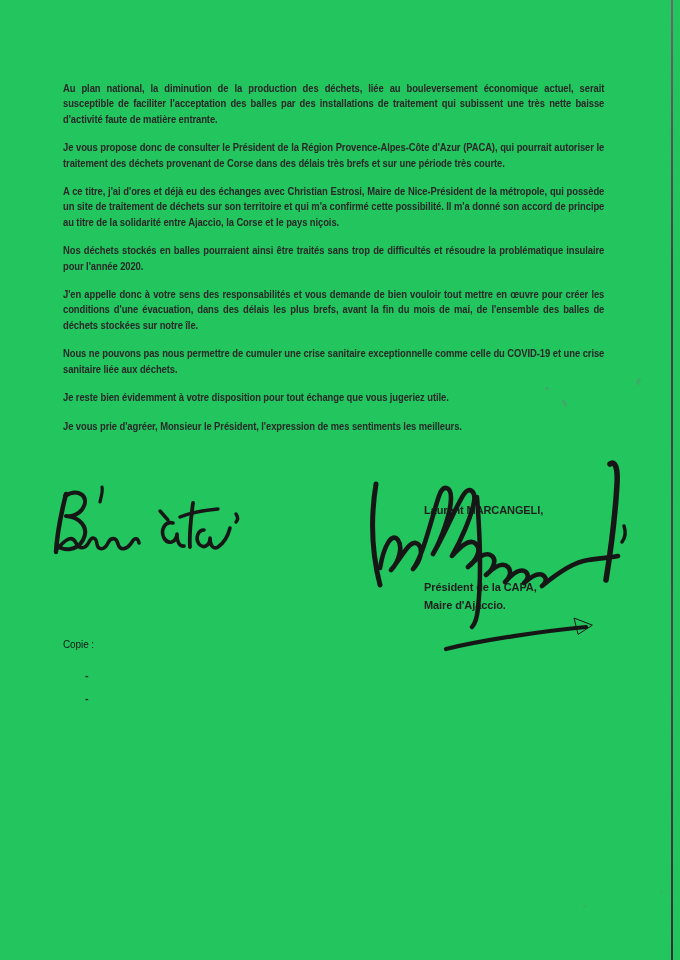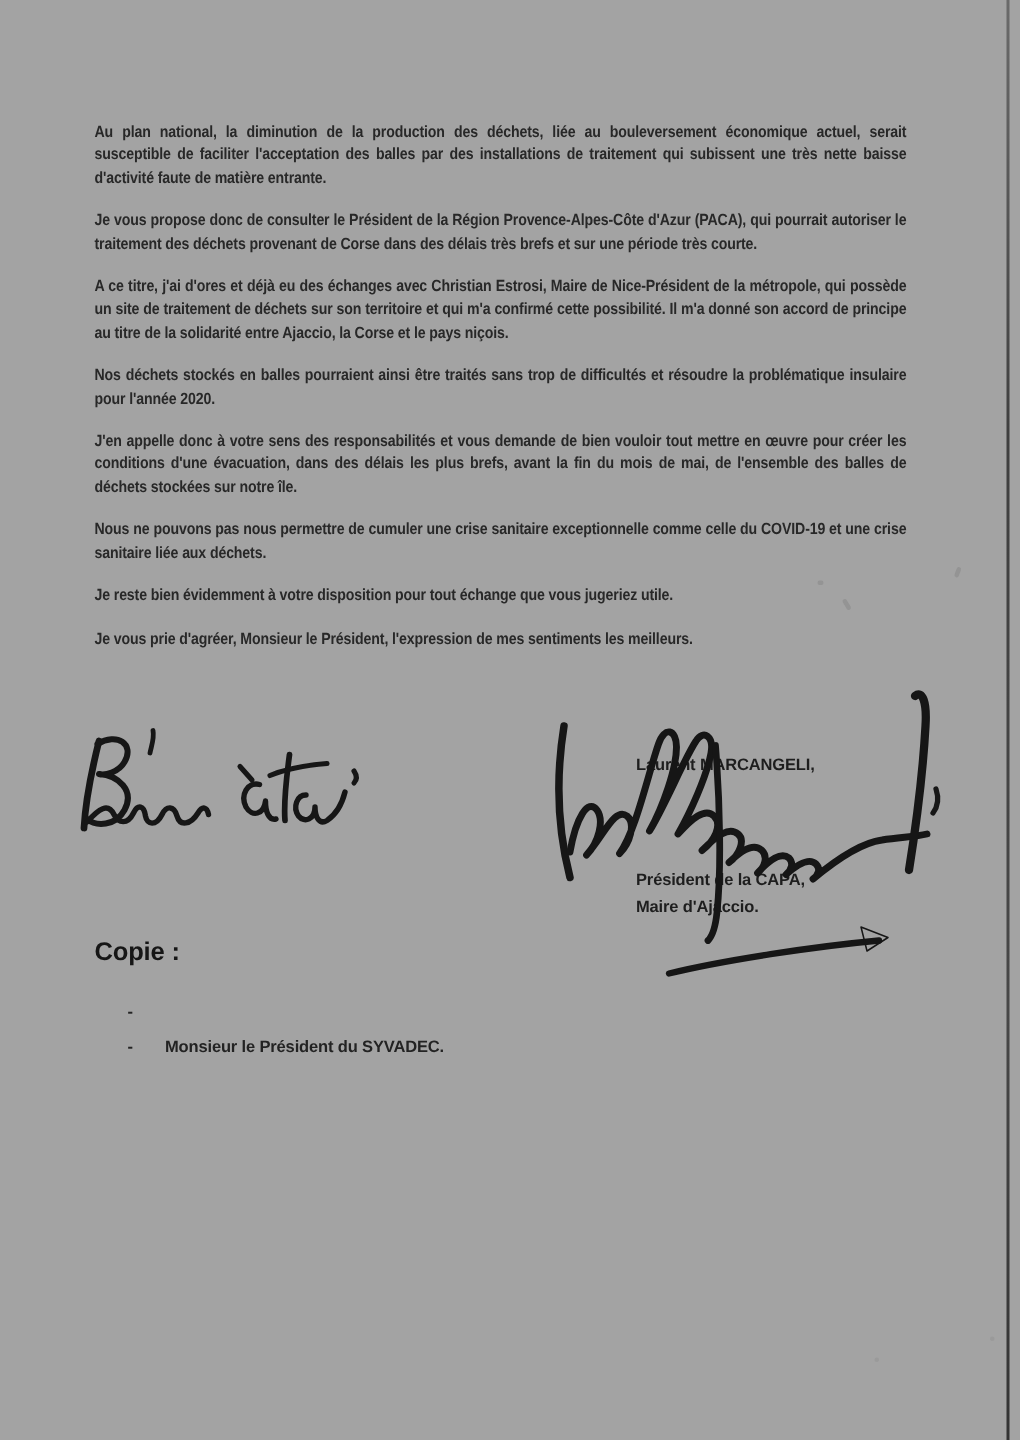--- a/index.html
+++ b/index.html
@@ -1,17 +1,17 @@
 <!DOCTYPE html>
 <html><head>
 <meta charset="utf-8">
 <style>
   html,body{margin:0;padding:0;background:#fff;}
   .sheet{
-    position:relative;width:680px;height:960px;background:#a3a3a3;overflow:hidden;
+    position:relative;width:680px;height:960px;background:#22c55e;overflow:hidden;
     font-family:"Liberation Sans",sans-serif;color:#262626;
   }
   .body-text{
     position:absolute;left:63px;top:81px;width:620px;
     transform:scaleX(0.873);transform-origin:0 0;
   }
   .body-text p{
     margin:0 0 13px 0;font-size:10.8px;line-height:15.4px;font-weight:700;
     color:#282828;text-align:justify;letter-spacing:-0.1px;
   }
@@ -21,22 +21,22 @@
   .sig-svg{left:358px;top:450px;z-index:3;}
   .sig-name{
     position:absolute;left:424px;top:504px;z-index:2;
     font-size:11px;font-weight:700;color:#1e1e1e;letter-spacing:-0.1px;
   }
   .sig-title{
     position:absolute;left:424px;top:579px;z-index:2;
     font-size:11px;font-weight:700;color:#1e1e1e;line-height:17.5px;letter-spacing:-0.1px;
   }
   .copy-label{
-    position:absolute;left:63px;top:625px;
-    font-size:17px;font-weight:700;color:#161616;letter-spacing:-0.1px;
+    position:absolute;left:63px;top:639px;
+    font-size:10px;font-weight:400;color:#161616;letter-spacing:-0.1px;
   }
   .copy-list{position:absolute;left:85px;top:664px;}
   .copy-item{
     display:flex;align-items:baseline;height:23px;line-height:23px;
     font-size:11px;font-weight:700;color:#232323;letter-spacing:-0.1px;
   }
   .copy-item .dash{width:25px;font-weight:700;}
   .scan-edge{
     position:absolute;left:671px;top:0;width:2px;height:960px;
     background:linear-gradient(#6a6a6a,#3f3f3f 30%,#474747 70%,#333333);
@@ -95,21 +95,20 @@
     </g>
   </svg>
 
   <div class="copy-label">Copie :</div>
   <div class="copy-list">
     <div class="copy-item">
       <span class="dash">-</span>
     </div>
     <div class="copy-item">
       <span class="dash">-</span>
-      <span>Monsieur le Président du SYVADEC.</span>
     </div>
   </div>
 
   <div class="scan-edge"></div>
   <div class="speck s1"></div>
   <div class="speck s2"></div>
   <div class="speck s3"></div>
   <div class="speck s4"></div>
   <div class="speck s5"></div>
 </div>

